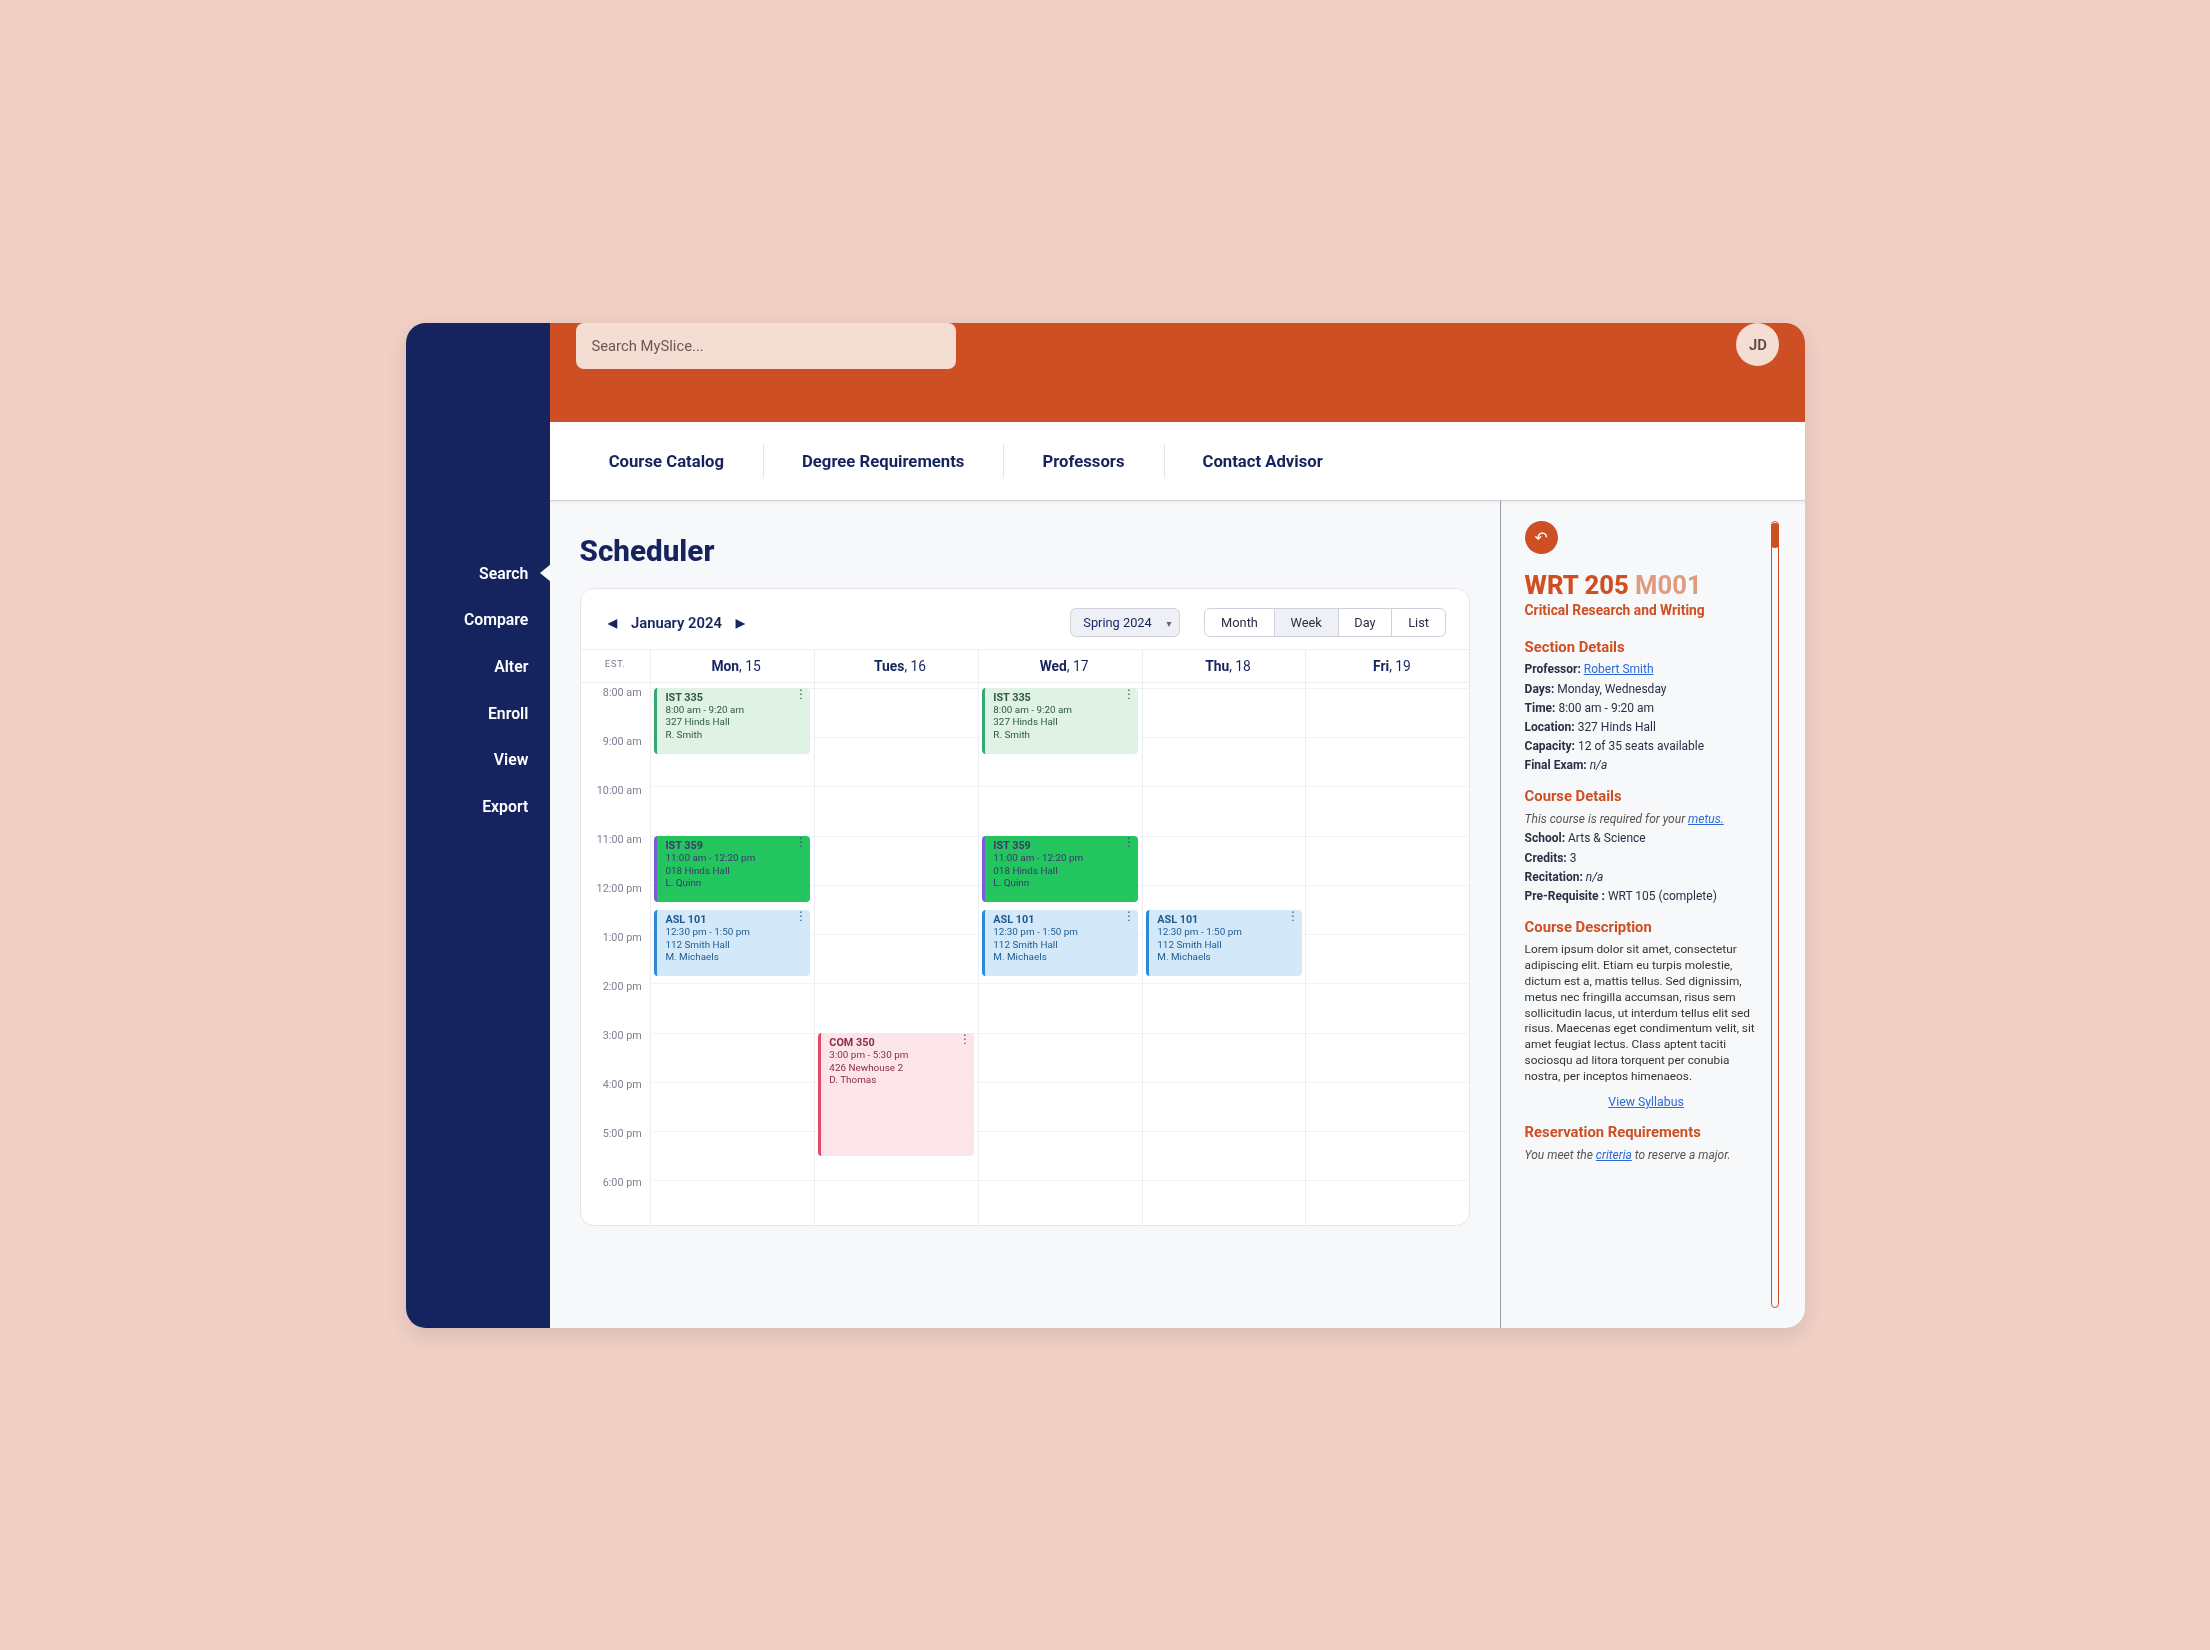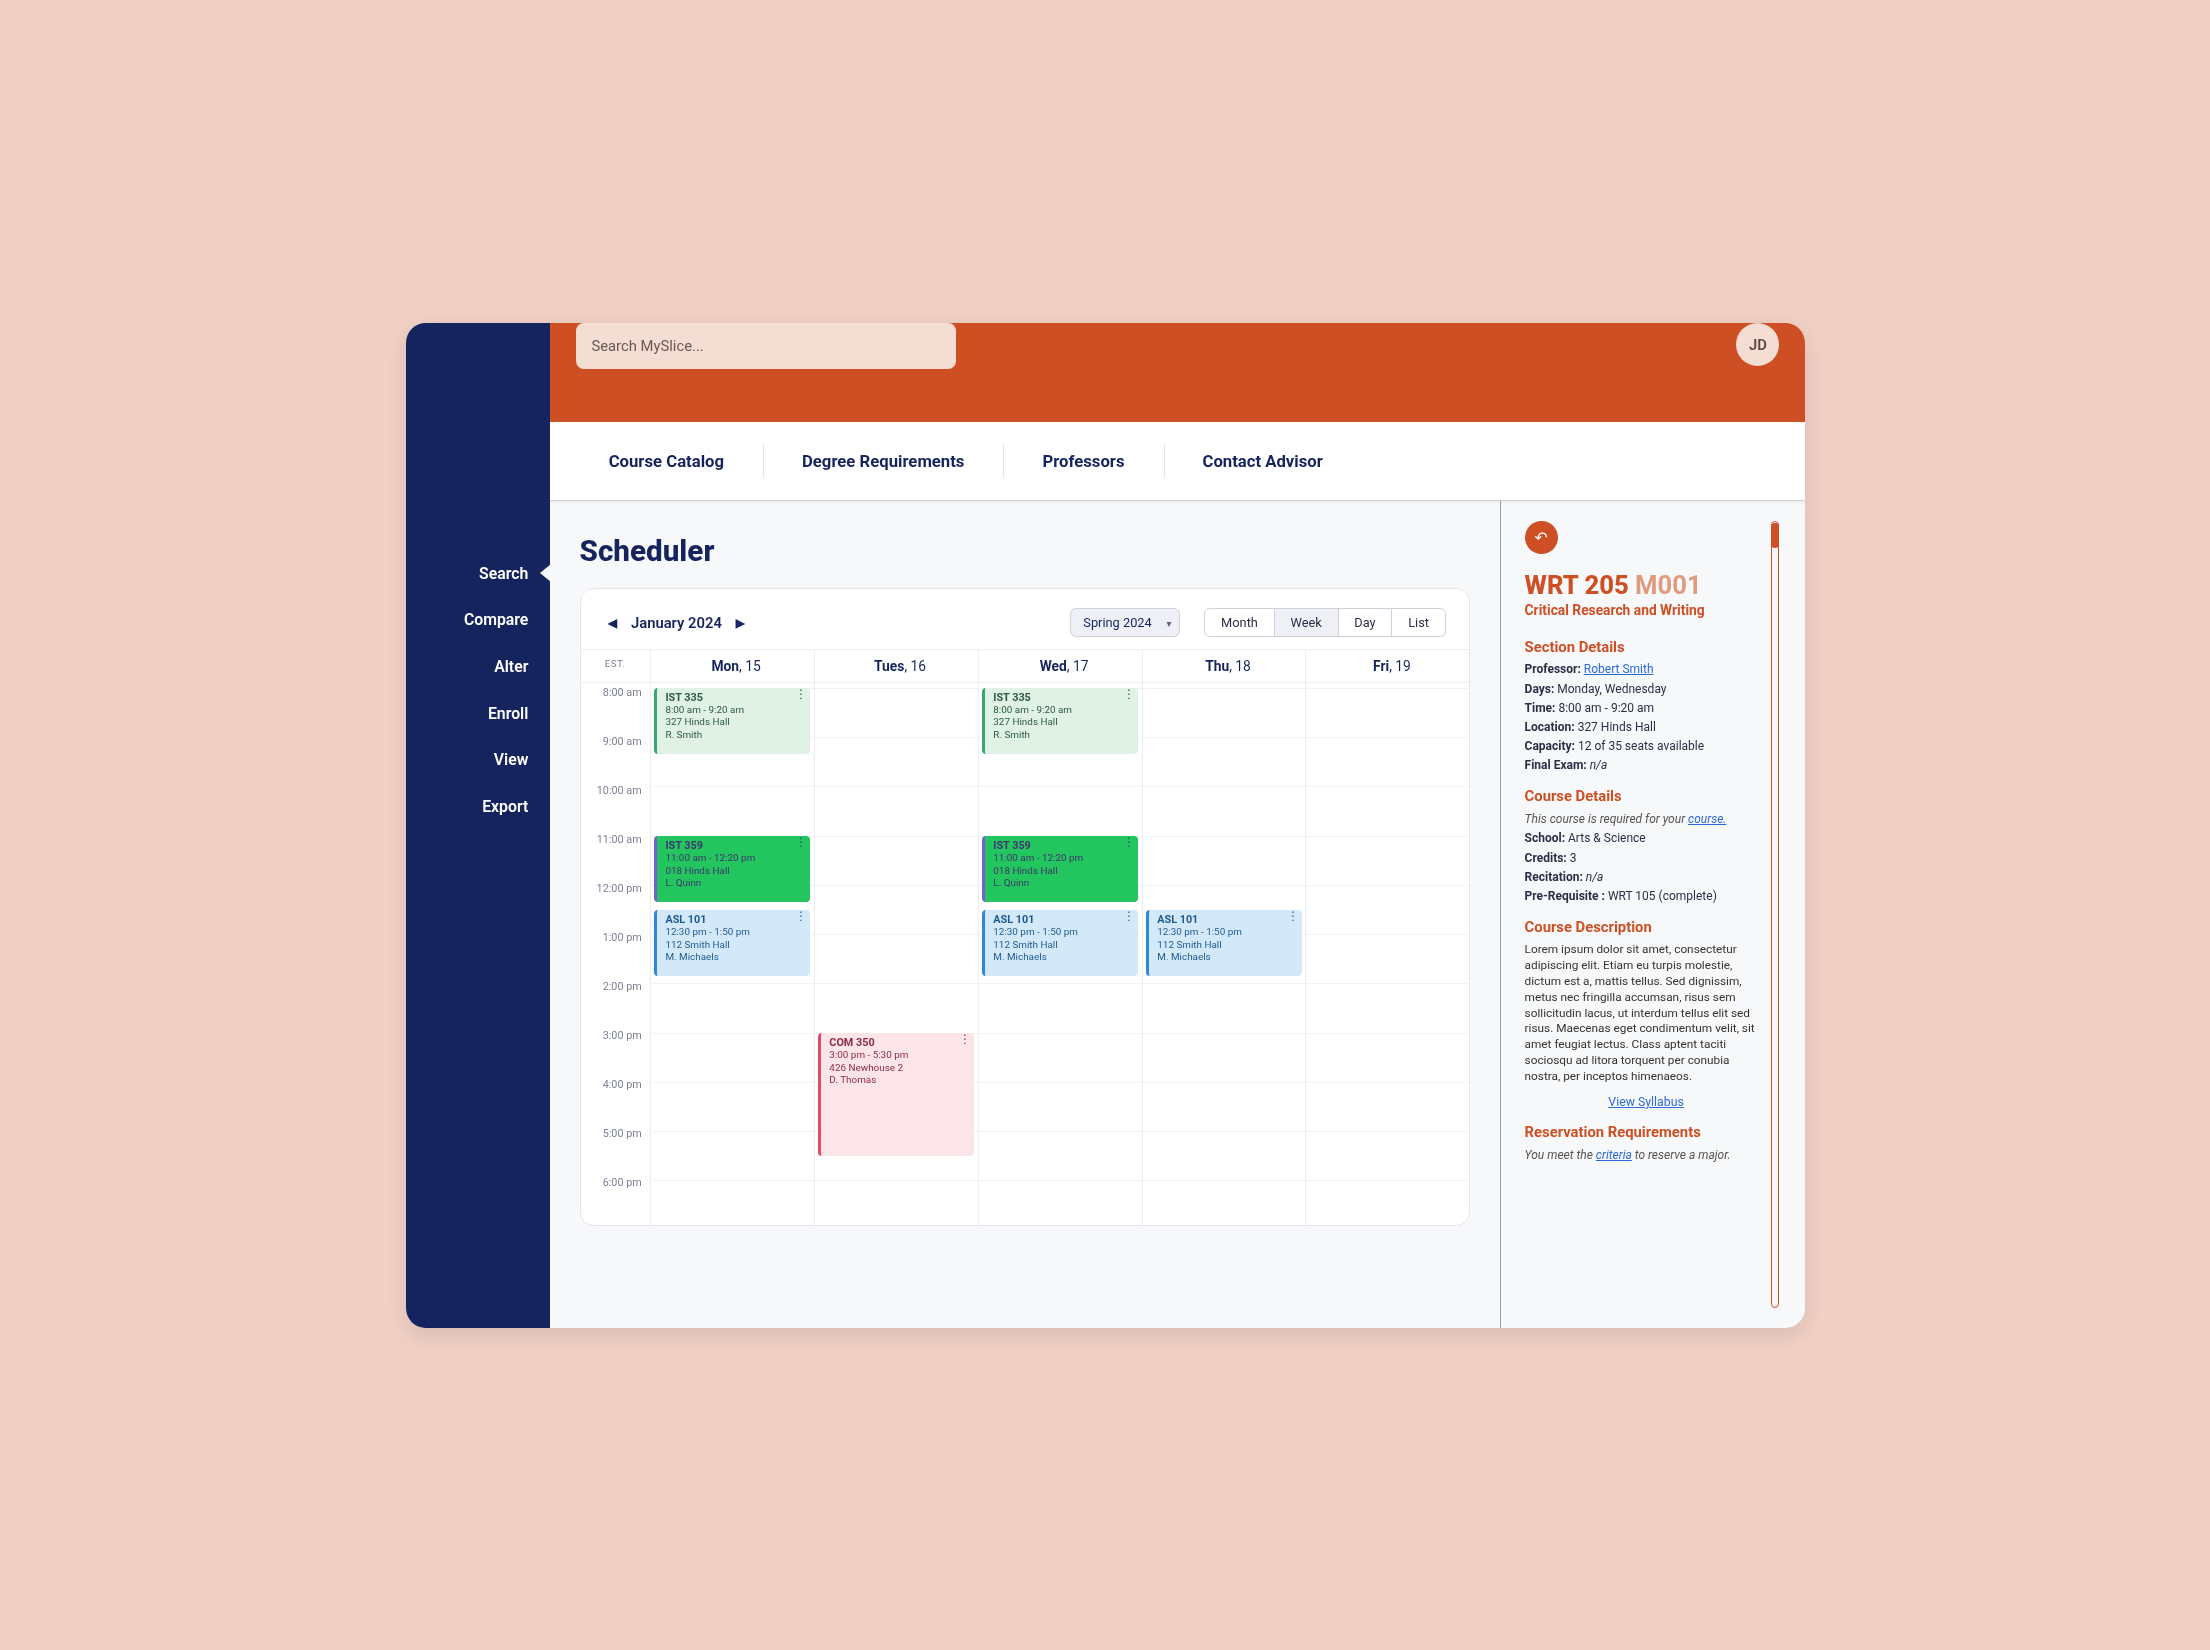--- a/index.html
+++ b/index.html
@@ -241,21 +241,21 @@
 
           <div class="detail-heading">Section Details</div>
           <div class="detail-row"><b>Professor:</b> <span class="link">Robert Smith</span></div>
           <div class="detail-row"><b>Days:</b><span> Monday, Wednesday</span></div>
           <div class="detail-row"><b>Time:</b><span> 8:00 am - 9:20 am</span></div>
           <div class="detail-row"><b>Location:</b><span> 327 Hinds Hall</span></div>
           <div class="detail-row"><b>Capacity:</b><span> 12 of 35 seats available</span></div>
           <div class="detail-row"><b>Final Exam:</b><em> n/a</em></div>
 
           <div class="detail-heading">Course Details</div>
-          <div class="detail-row italic"><span>This course is required for your </span><span class="link">course.</span></div>
+          <div class="detail-row italic"><span>This course is required for your </span><span class="link">metus.</span></div>
           <div class="detail-row"><b>School:</b><span> Arts &amp; Science</span></div>
           <div class="detail-row"><b>Credits:</b><span> 3</span></div>
           <div class="detail-row"><b>Recitation:</b><em> n/a</em></div>
           <div class="detail-row"><b>Pre-Requisite :</b><span> WRT 105 (complete)</span></div>
 
           <div class="detail-heading">Course Description</div>
           <div class="desc-text">Lorem ipsum dolor sit amet, consectetur adipiscing elit. Etiam eu turpis molestie, dictum est a, mattis tellus. Sed dignissim, metus nec fringilla accumsan, risus sem sollicitudin lacus, ut interdum tellus elit sed risus. Maecenas eget condimentum velit, sit amet feugiat lectus. Class aptent taciti sociosqu ad litora torquent per conubia nostra, per inceptos himenaeos.</div>
           <a class="link view-syllabus">View Syllabus</a>
 
           <div class="detail-heading">Reservation Requirements</div>

